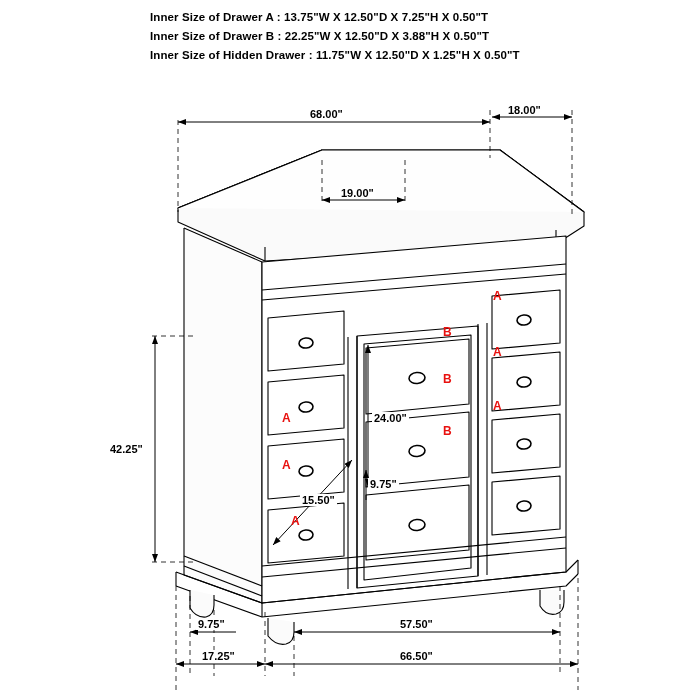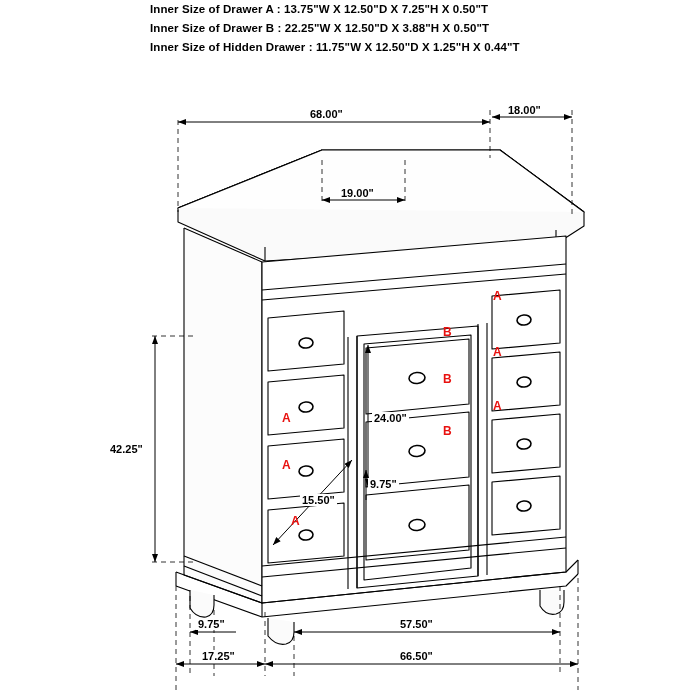--- a/index.html
+++ b/index.html
@@ -15,21 +15,21 @@
     overflow: hidden;
   }
   #stage {
     position: relative;
     width: 700px;
     height: 700px;
   }
   .spec-block {
     position: absolute;
     left: 150px;
-    top: 0;
+    top: 8px;
     font-size: 11.5px;
     font-weight: bold;
     line-height: 19px;
     letter-spacing: 0.1px;
     white-space: nowrap;
   }
   .spec-line {
     display: block;
   }
   svg.diagram {
@@ -56,21 +56,21 @@
   }
 </style>
 </head>
 <body>
 
 <div id="stage">
 
   <div class="spec-block">
     <span class="spec-line">Inner Size of Drawer A : 13.75"W X 12.50"D X 7.25"H X 0.50"T</span>
     <span class="spec-line">Inner Size of Drawer B : 22.25"W X 12.50"D X 3.88"H X 0.50"T</span>
-    <span class="spec-line">Inner Size of Hidden Drawer : 11.75"W X 12.50"D X 1.25"H X 0.44"T</span>
+    <span class="spec-line">Inner Size of Hidden Drawer : 11.75"W X 12.50"D X 1.25"H X 0.50"T</span>
   </div>
 
   <svg class="diagram" viewBox="0 0 700 700">
     <defs>
       <marker id="arrowEnd" markerWidth="9" markerHeight="9" refX="8" refY="3" orient="auto">
         <path d="M0,0 L8,3 L0,6 z" fill="#000"></path>
       </marker>
       <marker id="arrowStart" markerWidth="9" markerHeight="9" refX="0" refY="3" orient="auto">
         <path d="M8,0 L0,3 L8,6 z" fill="#000"></path>
       </marker>

